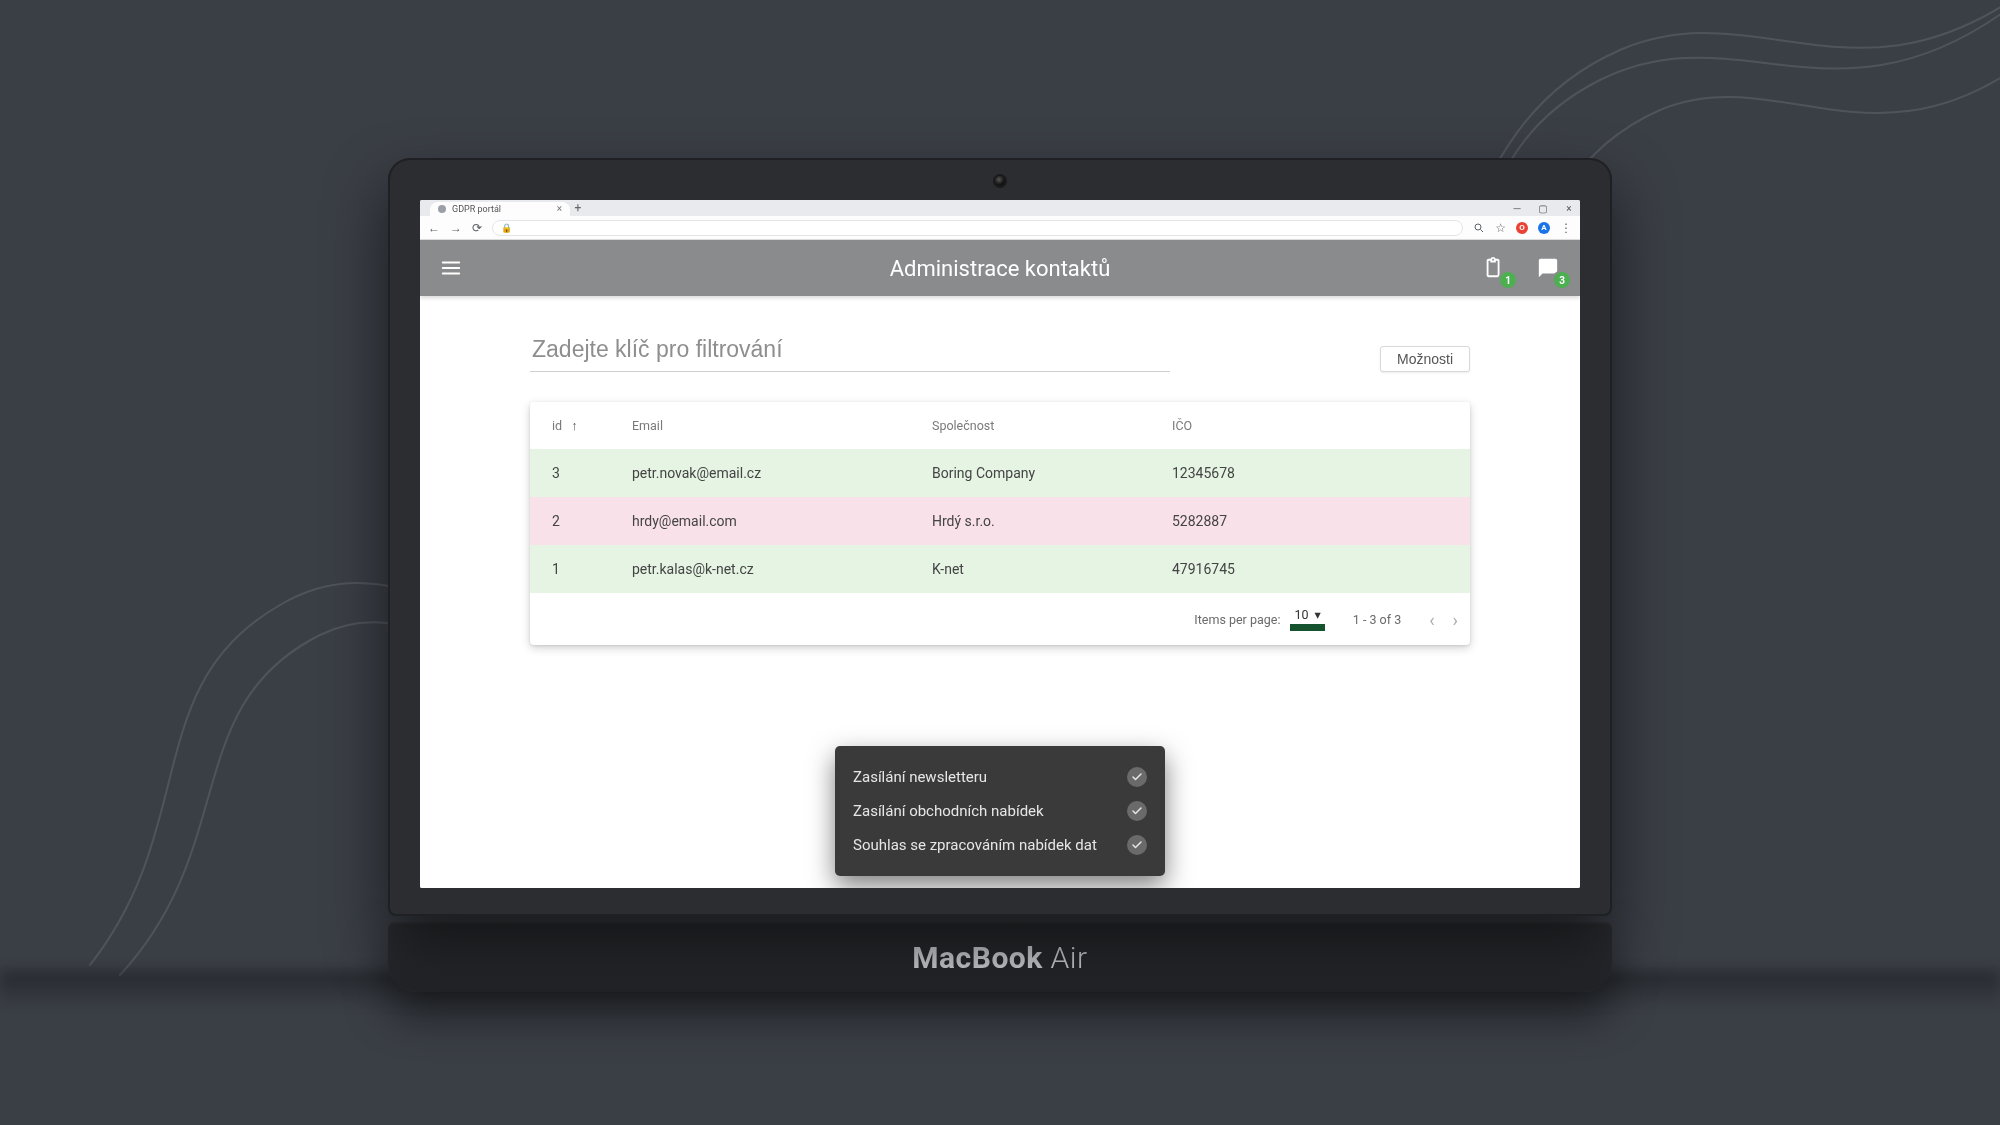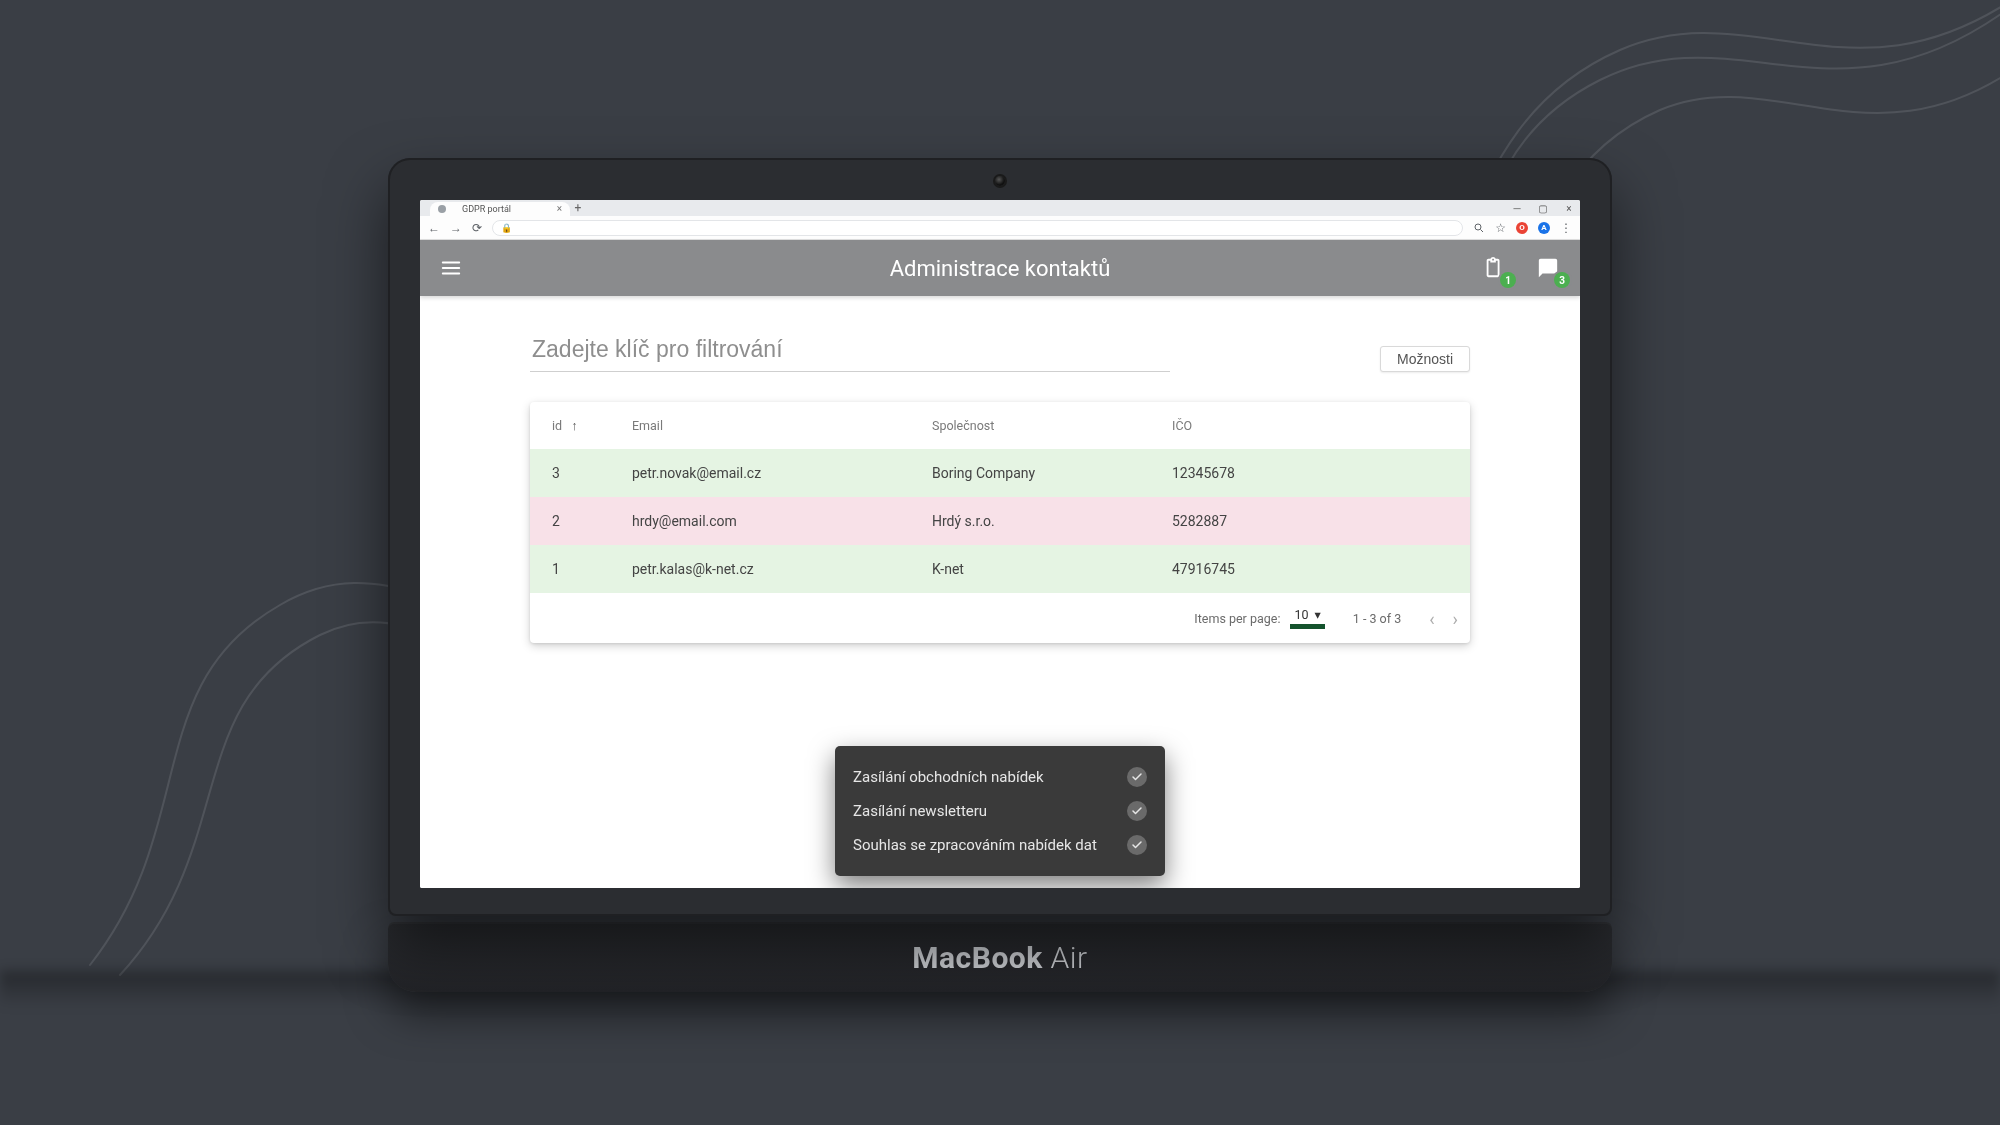--- a/index.html
+++ b/index.html
@@ -62,21 +62,21 @@
 
   
   .win-title {
     height: 16px; background: #e8eaed; display: flex; align-items: stretch;
     position: relative;
   }
   .tab {
     margin-left: 10px; margin-top: 2px;
     width: 140px; background: #fdfdfd;
     border-radius: 8px 8px 0 0;
-    display: flex; align-items: center; gap: 16px;
+    display: flex; align-items: center; gap: 6px;
     padding: 0 8px; font-size: 9px; color: #555;
   }
   .tab .fav { width: 8px; height: 8px; border-radius: 50%; background: #9aa0a6; }
   .tab .close { margin-left: auto; color: #777; font-size: 10px; line-height: 1; }
   .new-tab { width: 16px; display:flex; align-items:center; justify-content:center; color:#666; font-size:12px; }
   .win-controls {
     position: absolute; right: 4px; top: 0; display: flex; gap: 12px;
     font-size: 10px; color: #555; align-items: center; height: 100%;
   }
   .win-controls span { display:inline-flex; width:14px; justify-content:center; }
@@ -156,21 +156,21 @@
   tbody td { padding: 16px 12px; }
   tbody td:first-child { padding-left: 22px; }
   tr.row-green { background:#e5f4e3; }
   tr.row-pink  { background:#f8e1e8; }
 
   .paginator {
     display:flex; align-items:center; justify-content:flex-end;
     gap: 28px; padding: 14px 12px; color:#6b6b6b; font-size:12.5px;
   }
   .pp { display:flex; align-items:center; gap:10px; }
-  .pp-select { display:flex; align-items:center; gap:6px; border-bottom:5px solid #14532d; padding: 0 4px 2px 4px; color:#333; cursor:pointer; }
+  .pp-select { display:flex; align-items:center; gap:6px; border-bottom:7px solid #14532d; padding: 0 4px 2px 4px; color:#333; cursor:pointer; }
   .pag-nav { display:flex; gap: 18px; }
   .pag-btn { color:#aeaeae; cursor:pointer; font-size:18px; }
 
   
   .popover {
     position:absolute; left:50%; transform:translateX(-50%);
     top: 450px; width: 330px;
     background:#3a3a3a; color:#e6e6e6; border-radius:5px;
     box-shadow:0 10px 26px rgba(0,0,0,0.5);
     padding: 14px 18px;
@@ -326,29 +326,29 @@
               <span>1 - 3 of 3</span>
               <div class="pag-nav">
                 <span class="pag-btn">‹</span>
                 <span class="pag-btn">›</span>
               </div>
             </div>
           </div>
 
           <div class="popover" id="popover">
               <div class="item">
-                <span>Zasílání obchodních nabídek</span>
+                <span>Zasílání newsletteru</span>
                 <span class="chk">
                   <svg width="12" height="12" viewBox="0 0 24 24" fill="none" stroke="#e6e6e6" stroke-width="3" stroke-linecap="round" stroke-linejoin="round">
                     <polyline points="4 12 9 17 20 6"></polyline>
                   </svg>
                 </span>
               </div>
               <div class="item">
-                <span>Zasílání newsletteru</span>
+                <span>Zasílání obchodních nabídek</span>
                 <span class="chk">
                   <svg width="12" height="12" viewBox="0 0 24 24" fill="none" stroke="#e6e6e6" stroke-width="3" stroke-linecap="round" stroke-linejoin="round">
                     <polyline points="4 12 9 17 20 6"></polyline>
                   </svg>
                 </span>
               </div>
               <div class="item">
                 <span>Souhlas se zpracováním nabídek dat</span>
                 <span class="chk">
                   <svg width="12" height="12" viewBox="0 0 24 24" fill="none" stroke="#e6e6e6" stroke-width="3" stroke-linecap="round" stroke-linejoin="round">

